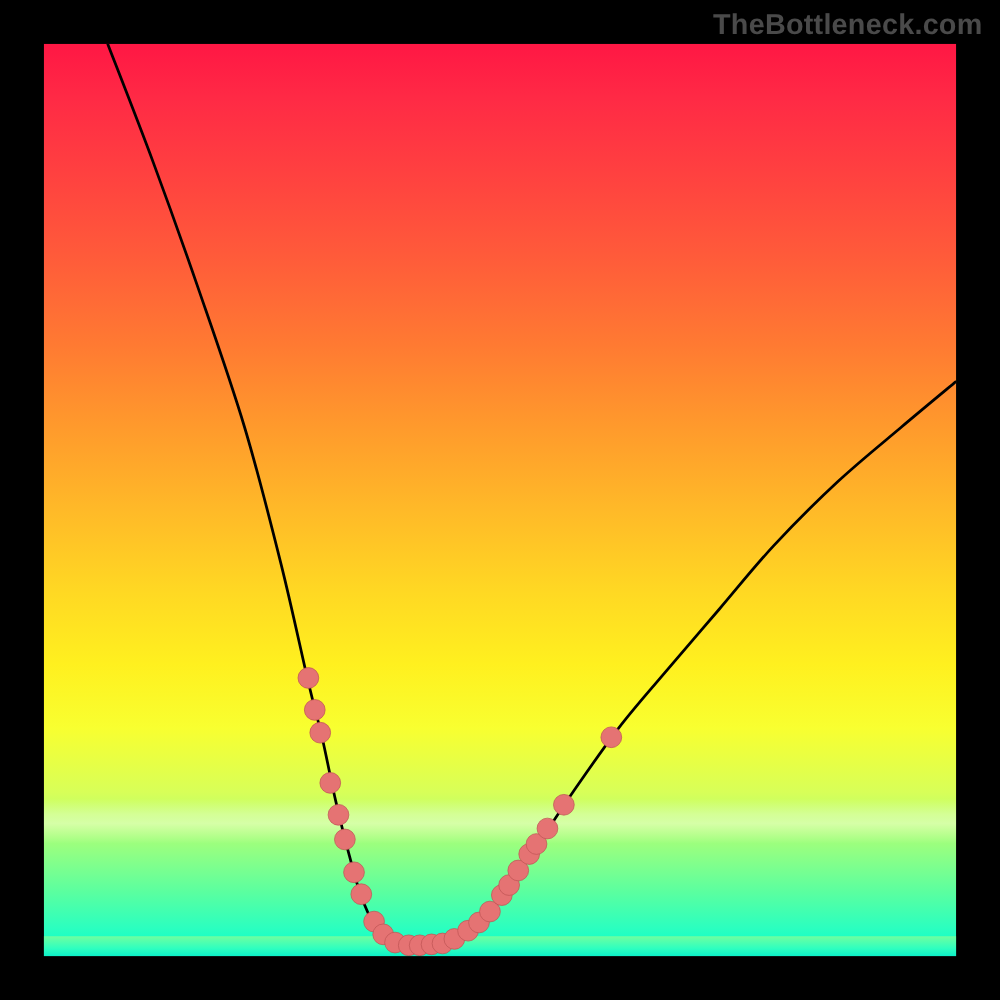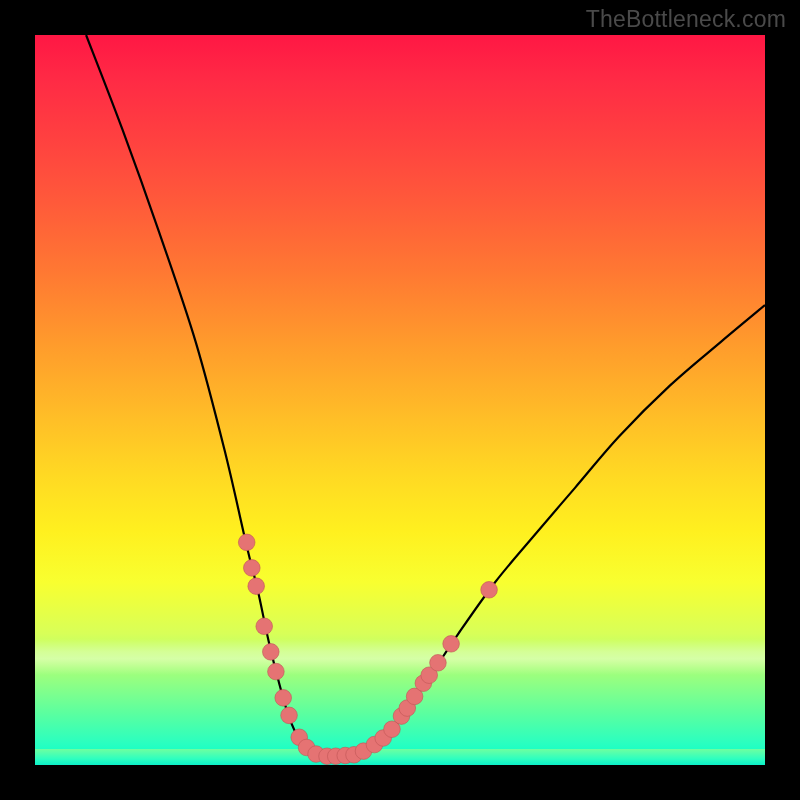--- a/index.html
+++ b/index.html
@@ -15,21 +15,21 @@
     position: relative;
     width: 800px;
     height: 800px;
     background: #000;
   }
   .watermark {
     position: absolute;
     top: 6px;
     right: 14px;
     font-size: 23px;
-    font-weight: 400;
+    font-weight: 700;
     color: #4a4a4a;
     letter-spacing: 0.2px;
     z-index: 10;
   }
   .plot-area {
     position: absolute;
     left: 35px;
     top: 35px;
     width: 730px;
     height: 730px;

